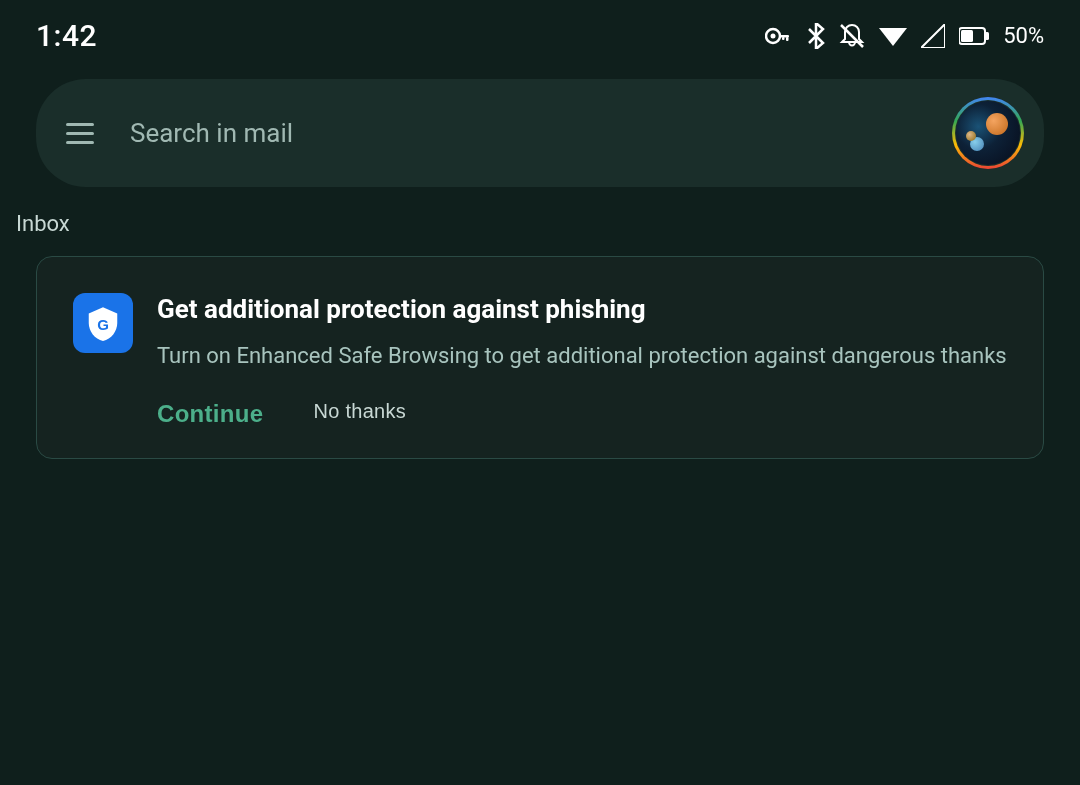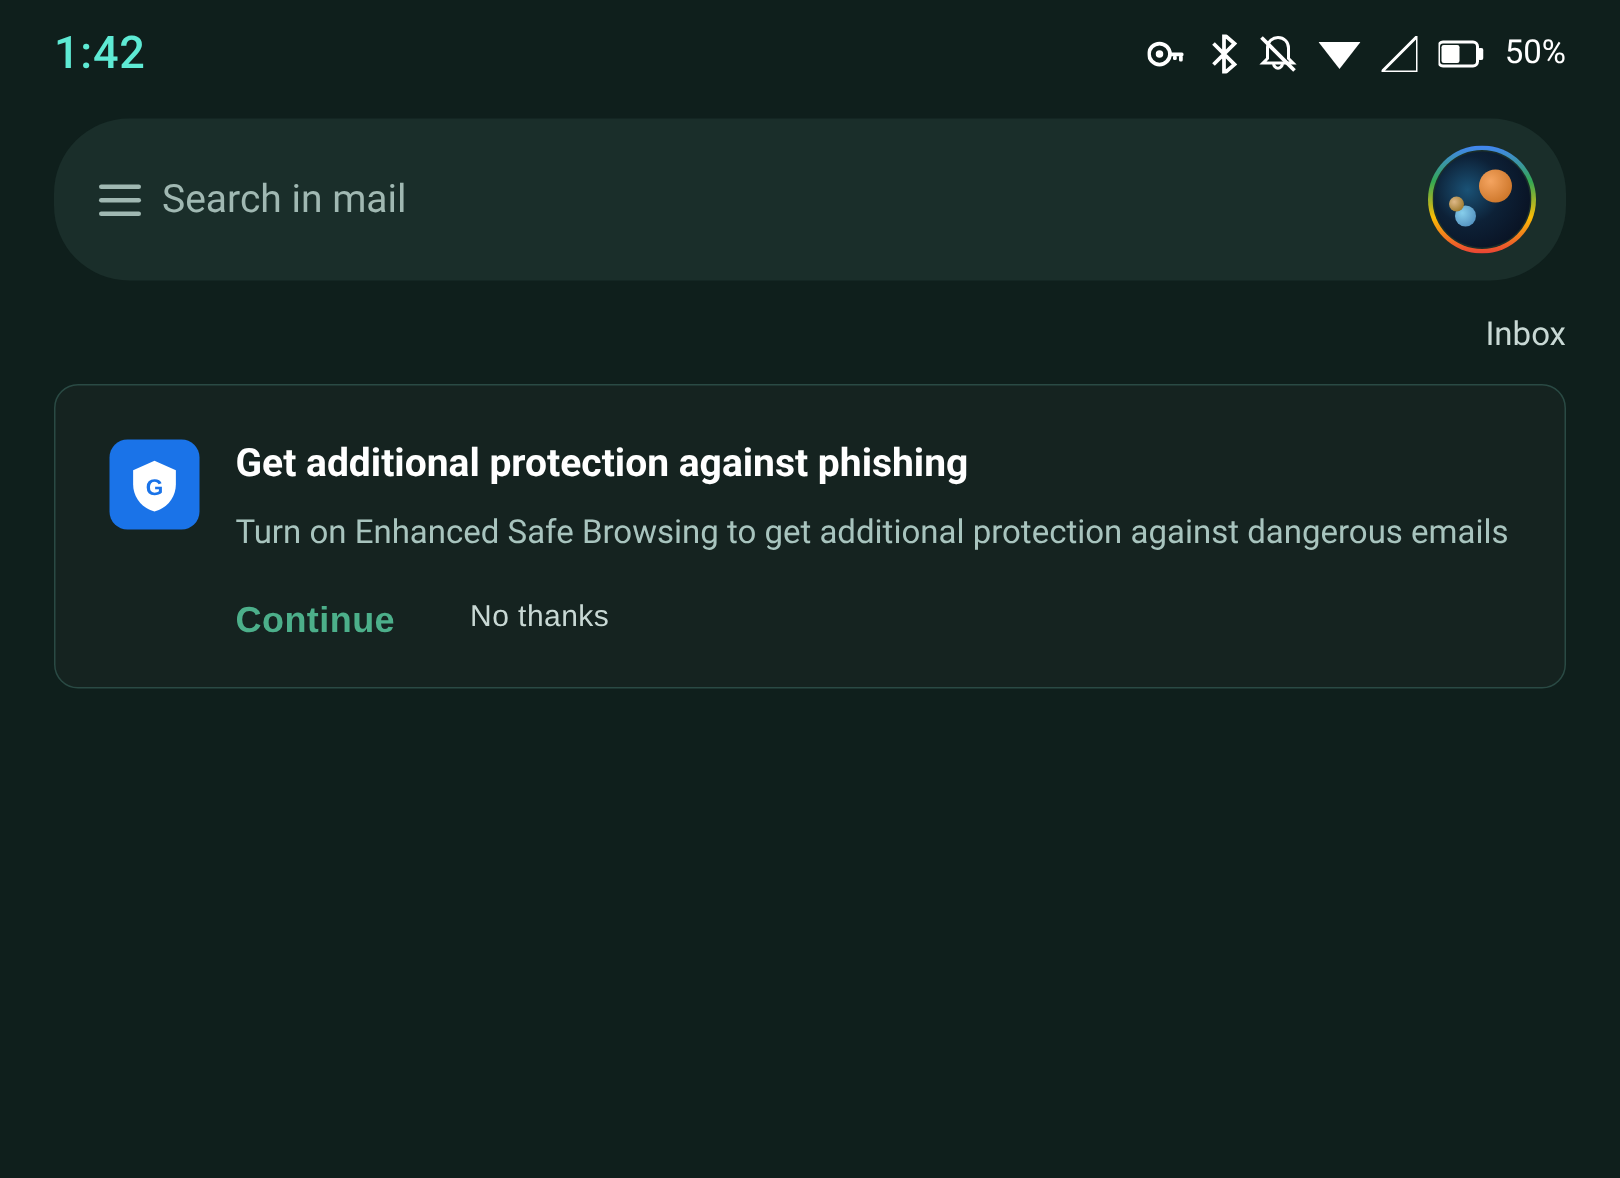--- a/index.html
+++ b/index.html
@@ -23,21 +23,21 @@
       display: flex;
       justify-content: space-between;
       align-items: center;
       padding: 18px 36px 10px 36px;
     }
 
     .status-time {
       font-size: 30px;
       font-weight: 500;
       letter-spacing: 0.5px;
-      color: #5eead4;
+      color: #ffffff;
     }
 
     .status-icons {
       display: flex;
       align-items: center;
       gap: 14px;
       font-size: 22px;
       color: #ffffff;
     }
 
@@ -56,21 +56,21 @@
     .search-bar-container {
       padding: 16px 36px 24px 36px;
     }
 
     .search-bar {
       display: flex;
       align-items: center;
       background-color: #1a2e2a;
       border-radius: 50px;
       padding: 18px 20px 18px 30px;
-      gap: 14px;
+      gap: 36px;
       position: relative;
     }
 
     .hamburger-icon {
       display: flex;
       flex-direction: column;
       gap: 6px;
       cursor: pointer;
     }
 
@@ -140,25 +140,24 @@
       width: 10px;
       height: 10px;
       border-radius: 50%;
       background: radial-gradient(circle at 35% 35%, #deb887, #8b6914);
       top: 30px;
       left: 10px;
     }
 
     
     .inbox-label {
-      padding: 0 36px 20px 36px;
+      padding: 0 36px 20px 16px;
       font-size: 22px;
       color: #c8d8d4;
       font-weight: 400;
-      text-align: right;
     }
 
     
     .promo-card {
       margin: 0 36px;
       background-color: #152320;
       border: 1.5px solid #2a4a44;
       border-radius: 16px;
       padding: 36px 36px 30px 36px;
     }
@@ -312,20 +311,20 @@
 <div class="promo-card">
   <div class="promo-card-header">
     <div class="google-shield-icon">
     <svg width="38" height="38" viewBox="0 0 24 24">
       <path d="M12 2L3 6v6c0 5.25 3.75 10.15 9 11.35C17.25 22.15 21 17.25 21 12V6l-9-4z" fill="white"></path>
       <text x="12" y="16.5" text-anchor="middle" font-size="9.5" font-weight="bold" fill="#1a73e8" font-family="Arial, sans-serif">G</text>
     </svg>
   </div>
     <div class="promo-text-block">
       <div class="promo-title">Get additional protection against phishing</div>
-      <div class="promo-description">Turn on Enhanced Safe Browsing to get additional protection against dangerous emails</div>
+      <div class="promo-description">Turn on Enhanced Safe Browsing to get additional protection against dangerous thanks</div>
     </div>
   </div>
   <div class="promo-actions">
     <button class="btn-continue">Continue</button>
     <button class="btn-no-thanks">No thanks</button>
   </div>
 </div>
 
 </body></html>

